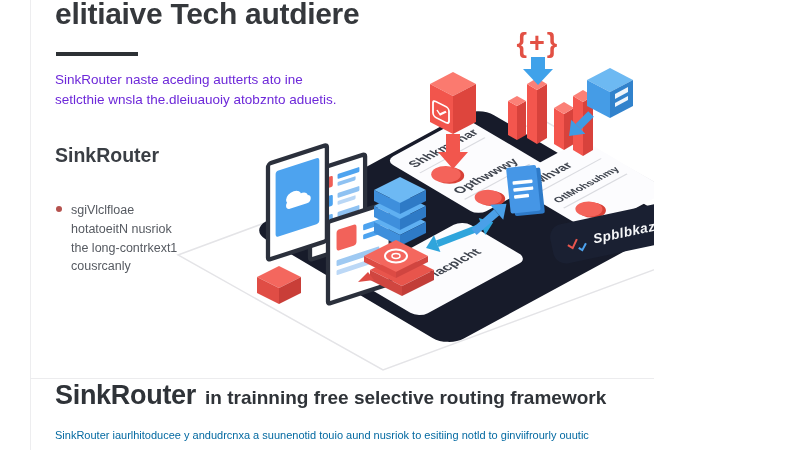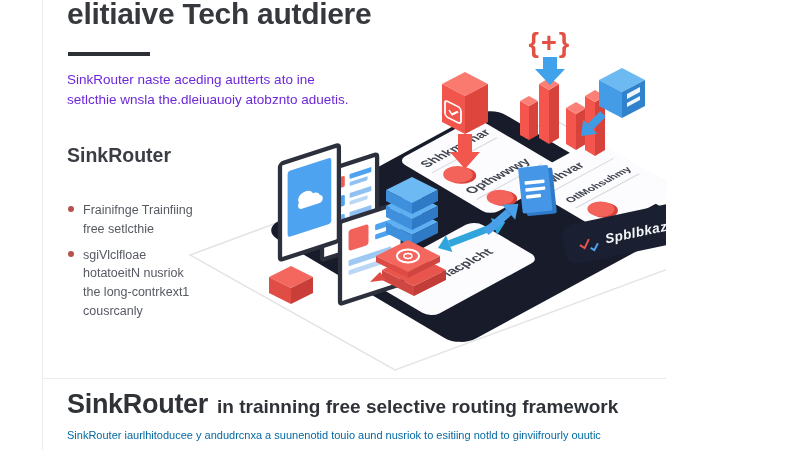--- a/index.html
+++ b/index.html
@@ -1,38 +1,38 @@
 <!DOCTYPE html>
 <html><head>
 <meta charset="utf-8">
 <style>
   html,body{margin:0;padding:0;background:#fff}
   .canvas{position:relative;width:654px;height:450px;overflow:hidden;background:#ffffff;
-          font-family:"Liberation Sans",sans-serif;margin-left:12px;}
+          font-family:"Liberation Sans",sans-serif;}
   .vline{position:absolute;top:0;bottom:0;width:1px;background:#ededef}
   .vline-left{left:30px}
   .vline-right{left:769px}
   .hsep{position:absolute;top:378px;left:30px;width:740px;height:1px;background:#ececee}
 
   .title{position:absolute;left:55px;top:-3px;font-size:30px;font-weight:800;
          letter-spacing:-0.3px;color:#35383c;white-space:nowrap}
   .title-underline{position:absolute;left:56px;top:52px;width:82px;height:4px;background:#2d3135}
 
   .intro{position:absolute;left:55px;top:70px;width:330px;font-size:13.5px;
          line-height:1.5;color:#6d28d9}
 
   .side-heading{position:absolute;left:55px;top:143px;font-size:19.5px;font-weight:800;
                 line-height:1.3;color:#3a3e44}
 
   .bullets{position:absolute;left:55px;top:201px;width:128px;margin:0;padding:0;
            list-style:none;font-size:12.5px;line-height:1.5;color:#565a61}
   .bullets li{position:relative;padding-left:16px;margin-bottom:7px}
   .dot{position:absolute;left:1px;top:5px;width:6px;height:6px;border-radius:50%;background:#b5524e}
 
-  .footer-heading{position:absolute;left:55px;top:389px;color:#2f3338;white-space:nowrap}
+  .footer-heading{position:absolute;left:55px;top:380px;color:#2f3338;white-space:nowrap}
   .fh-strong{font-size:27px;font-weight:800;letter-spacing:-0.3px}
   .fh-rest{font-size:19px;font-weight:700;margin-left:9px}
   .footer-para{position:absolute;left:55px;top:429px;width:706px;font-size:11px;
                color:#0369a1;white-space:nowrap;overflow:hidden}
 
   .diagram{position:absolute;left:170px;top:8px}
   svg text{font-family:"Liberation Sans",sans-serif}
 </style>
 </head>
 <body>
@@ -49,24 +49,20 @@
   <div class="intro">
     <div>SinkRouter naste aceding autterts ato ine</div>
     <div>setlcthie wnsla the.dleiuauoiy atobznto aduetis.</div>
   </div>
 
   <div class="side-heading">
     <div>SinkRouter</div>
   </div>
 
   <ul class="bullets">
-    <li>
-      <span class="dot"></span>
-      <span>Frainifnge Trainfiing free setlcthie</span>
-    </li>
     <li>
       <span class="dot"></span>
       <span>sgiVlclfloae hotatoeitN nusriok the long-contrkext1 cousrcanly</span>
     </li>
   </ul>
 
   <div class="footer-heading">
     <span class="fh-strong">SinkRouter</span><span class="fh-rest">in trainning free selective routing framework</span>
   </div>
   <div class="footer-para">SinkRouter iaurlhitoducee y andudrcnxa a suunenotid touio aund nusriok to esitiing notld to ginviifrourly ouutic</div>

